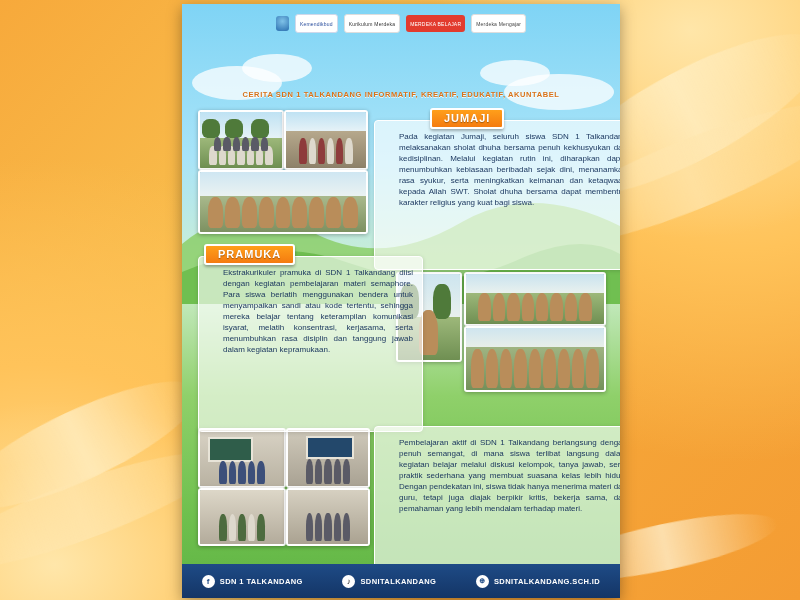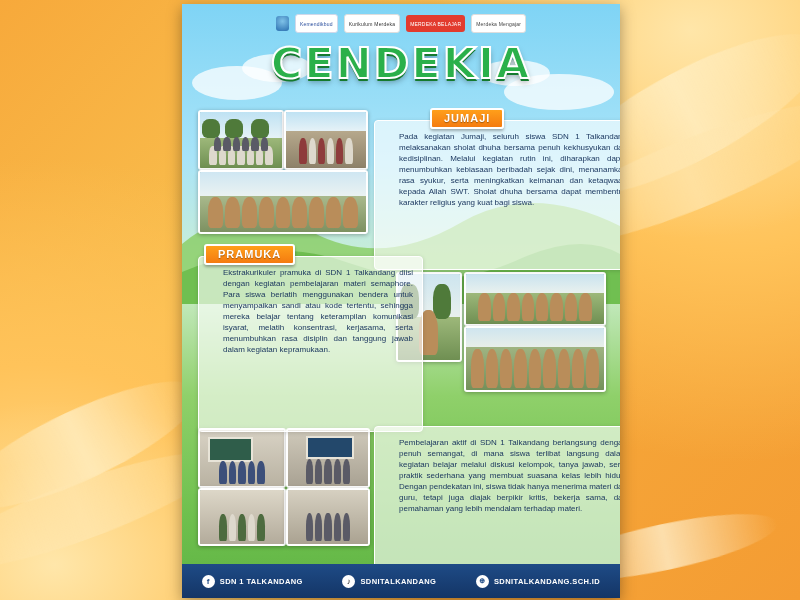--- a/index.html
+++ b/index.html
@@ -136,21 +136,21 @@
   <div class="cloud c4"></div>
 
   <div class="logos">
     <div class="dot-emblem"></div>
     <div class="logo-chip lg1">Kemendikbud</div>
     <div class="logo-chip lg2">Kurikulum Merdeka</div>
     <div class="logo-chip lg3">MERDEKA BELAJAR</div>
     <div class="logo-chip lg4">Merdeka Mengajar</div>
   </div>
 
-  <div class="title">CENDEKIA</div>
+  <div class="subtitle">CERITA SDN 1 TALKANDANG INFORMATIF, KREATIF, EDUKATIF, AKUNTABEL</div>
 
   <svg class="hills" viewBox="0 0 438 150" preserveAspectRatio="none">
     <path d="M0,90 Q60,40 130,78 Q200,115 280,68 Q350,28 438,72 L438,150 L0,150 Z" fill="#8ccf6a" opacity=".85"></path>
     <path d="M0,118 Q90,80 170,110 Q260,142 340,104 Q400,78 438,100 L438,150 L0,150 Z" fill="#6cbd4c" opacity=".9"></path>
   </svg>
 
   <div class="photo" style="left:16px;top:106px;width:82px;height:56px;">
     <div class="scene">
         <div class="sky"></div>
         <div class="ground"></div>

